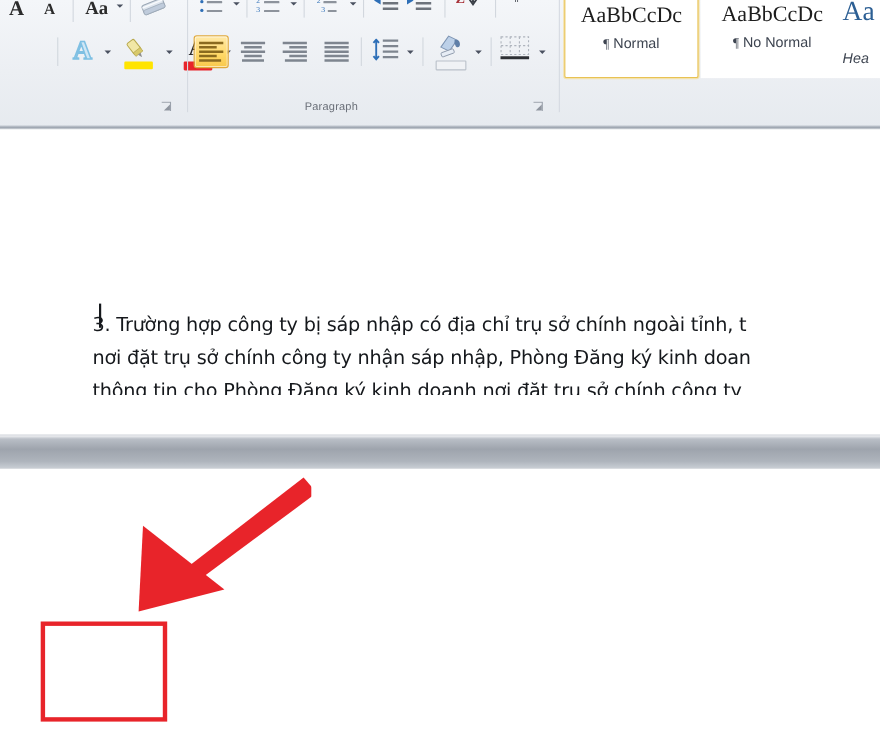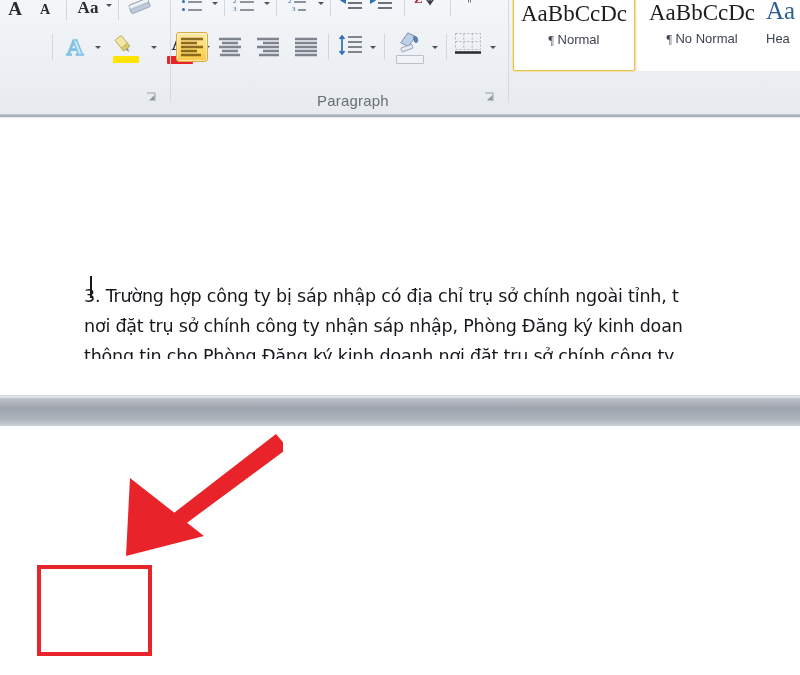--- a/index.html
+++ b/index.html
@@ -16,23 +16,22 @@
     overflow:hidden;
   }
   .ribbon-bottom-rule{
     position:absolute;left:0;top:114px;width:800px;height:4px;
     background:linear-gradient(180deg,#c9ced6,#9aa2ad 55%,#ffffff);
   }
 
   
   .vsep{position:absolute;width:1px;background:#d2d7de;}
   .grp-label{
-    position:absolute;font-size:15px;color:#6a6f78;letter-spacing:.2px;
+    position:absolute;font-size:10px;color:#6a6f78;letter-spacing:.2px;
     white-space:nowrap;
-    margin-left:40px;
   }
   .dialog-launcher{
     position:absolute;width:11px;height:11px;color:#8a9099;
     font-size:11px;line-height:11px;
   }
   .dialog-launcher svg{display:block;}
 
   
   .btn{
     position:absolute;display:flex;align-items:center;justify-content:center;
@@ -72,21 +71,21 @@
     position:absolute;box-sizing:border-box;
     display:flex;flex-direction:column;align-items:center;justify-content:flex-start;
     background:#ffffff;
   }
   .style-card.sel{
     border:1px solid #e8c254;border-radius:2px;
     box-shadow:inset 0 0 0 1px #fff, 0 0 0 1px #f4e2ab;
   }
   .style-preview{
     font-family:"Liberation Serif", serif;
-    font-size:23px;color:#1d1d1d;white-space:nowrap;line-height:30px;
+    font-size:20px;color:#1d1d1d;white-space:nowrap;line-height:30px;
   }
   .style-preview.hd{color:#2c5f94;font-size:25px;}
   .style-name{
     font-size:13px;color:#3d4450;white-space:nowrap;margin-top:3px;text-align:center;
   }
   .style-name .pil{font-family:"Liberation Serif",serif;font-size:12px;}
 
   
   .doc-area{
     position:absolute;left:0;top:118px;width:800px;height:557px;
@@ -342,21 +341,21 @@
   <div class="style-card" style="left:637px;top:-24px;width:130px;height:95px;padding-top:22px;">
     <span class="style-preview">AaBbCcDc</span>
     <span class="style-name">
       <span class="pil">¶</span>
       <span>No Normal</span>
     </span>
   </div>
 
   <div class="style-card" style="left:766px;top:-24px;width:60px;height:95px;padding-top:20px;align-items:flex-start;">
     <span class="style-preview hd">Aa</span>
-    <span class="style-name" style="margin-top:5px;">Hea</span>
+    <span class="style-name" style="margin-top:19px;font-style:italic;">Hea</span>
   </div>
 
   <div class="ribbon-bottom-rule"></div>
 </div>
 
 <div class="doc-area">
 
   <div class="page-top"></div>
   <div class="page-gap"></div>
   <div class="page-gap-shadow"></div>

